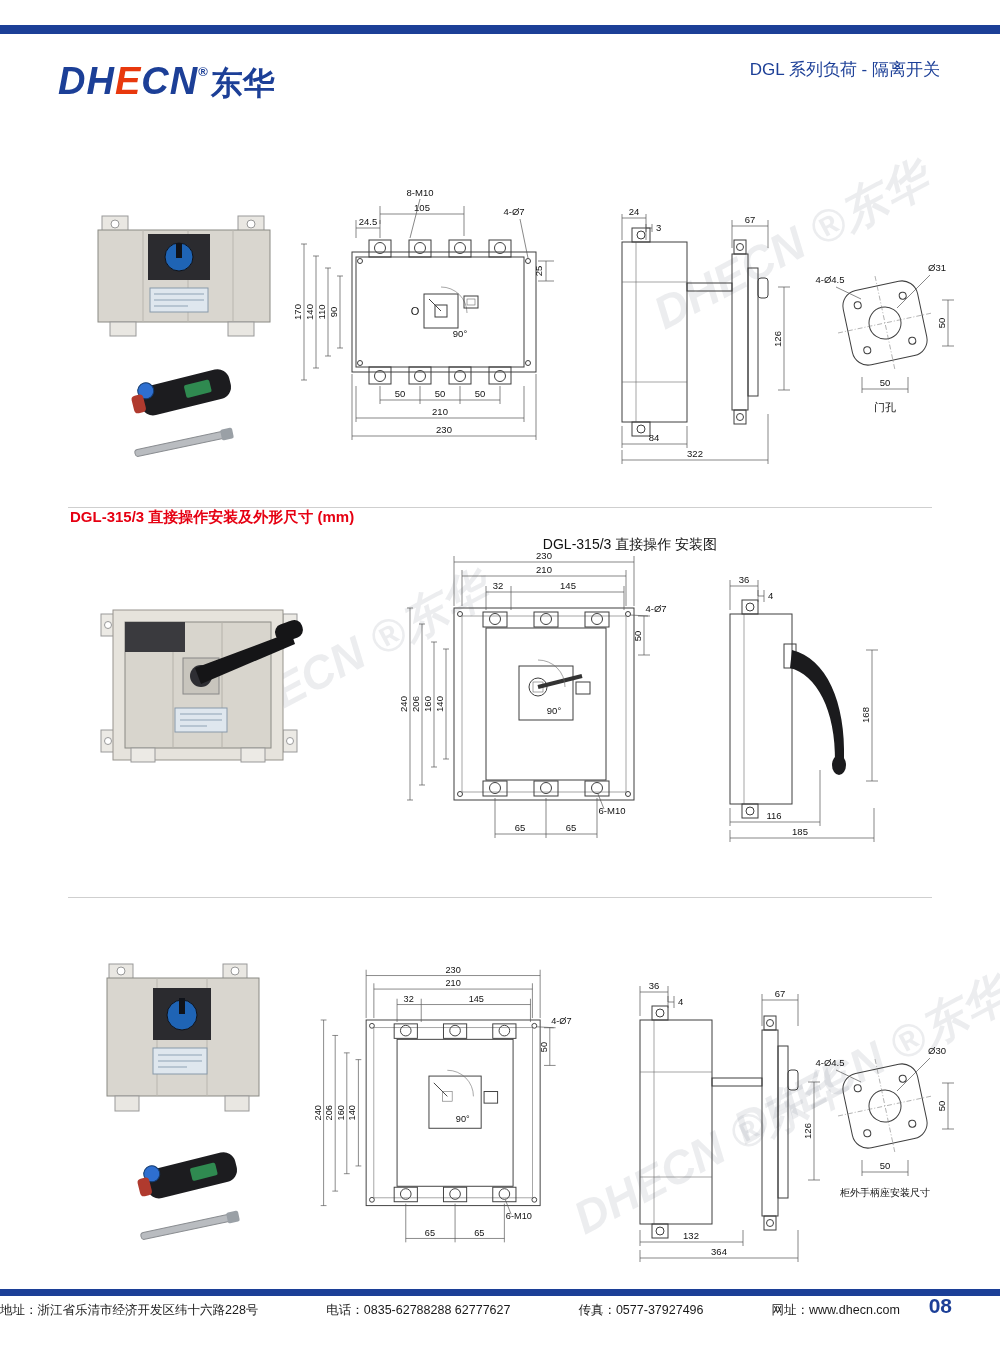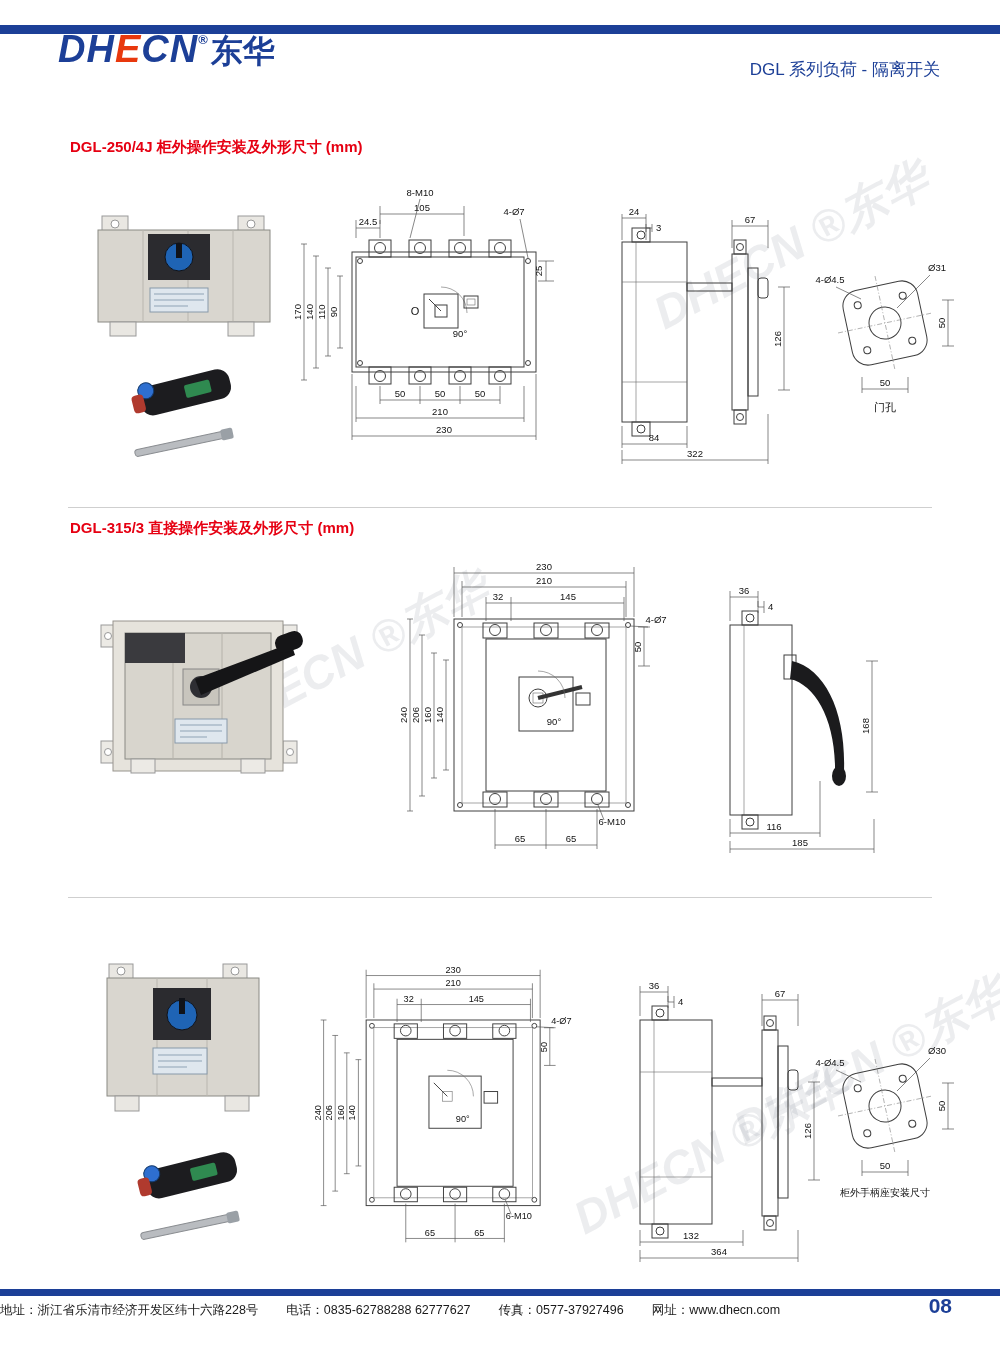--- a/index.html
+++ b/index.html
@@ -1,32 +1,32 @@
 <!DOCTYPE html>
 <html><head>
 <meta charset="utf-8">
 <style>
   *{margin:0;padding:0;box-sizing:border-box}
   html,body{background:#fff}
   body{width:1000px;height:1357px;position:relative;font-family:"Liberation Sans",sans-serif;overflow:hidden}
   .topbar{position:absolute;left:0;top:25px;width:1000px;height:9px;background:#1c3f97}
-  .logo{position:absolute;left:58px;top:28px;white-space:nowrap}
+  .logo{position:absolute;left:58px;top:60px;white-space:nowrap}
   .logo .lat{font-size:38px;font-weight:bold;font-style:italic;color:#1c3f97;letter-spacing:1px}
   .logo .red{color:#e8380d}
   .logo .reg{font-size:13px;font-weight:bold;color:#1c3f97;vertical-align:18px}
   .logo .cn{font-size:32px;font-weight:bold;color:#1c3f97;margin-left:3px}
   .header-title{position:absolute;right:60px;top:58px;font-size:17px;font-weight:normal;color:#1c3f97}
   section{position:absolute;left:0;width:1000px}
   .sec-heading{position:absolute;left:70px;top:8px;font-size:15px;font-weight:bold;color:#e60012}
   .diagram-title{position:absolute;font-size:14px;color:#111;text-align:center;width:380px}
   .divider{position:absolute;left:68px;width:864px;height:1px;background:#cfcfcf}
   .drw,.photo{position:absolute}
   .wm{position:absolute;font-style:italic;font-weight:bold;font-size:46px;color:rgba(110,115,130,0.13);transform:rotate(-28deg);white-space:nowrap;pointer-events:none}
   .footerbar{position:absolute;left:0;top:1289px;width:1000px;height:7px;background:#1c3f97}
-  .footer-text{position:absolute;top:1302px;left:0;width:900px;display:flex;justify-content:flex-start;gap:28px;font-size:12.5px;color:#1a1a1a;white-space:nowrap}
+  .footer-text{position:absolute;top:1302px;left:0;width:900px;display:flex;justify-content:space-between;gap:28px;font-size:12.5px;color:#1a1a1a;white-space:nowrap}
   .page-no{position:absolute;right:48px;top:1294px;font-size:21px;font-weight:bold;color:#1c3f97}
   
   .ln{stroke:#3f3f3f;stroke-width:1;fill:none}
   .thin{stroke:#6a6a6a;stroke-width:.6;fill:none}
   .dimp{stroke:#555;stroke-width:.7;fill:none}
   .lead{stroke:#555;stroke-width:.7;fill:none}
   text.t{font-family:"Liberation Sans",sans-serif;font-size:9.5px;fill:#111;stroke:none}
   text.cap{font-family:"Liberation Sans",sans-serif;font-size:11px;fill:#111;stroke:none}
   .dash{stroke:#888;stroke-width:.6;fill:none;stroke-dasharray:5 2 1 2}
 </style>
@@ -38,21 +38,20 @@
   <span class="lat">DH</span><span class="lat red">E</span><span class="lat">CN</span><span class="reg">®</span><span class="cn">东华</span>
 </div>
 <div class="header-title">DGL 系列负荷 - 隔离开关</div>
 
 <div class="wm" style="left:640px;top:215px">DHECN ®东华</div>
 <div class="wm" style="left:200px;top:625px">DHECN ®东华</div>
 <div class="wm" style="left:560px;top:1120px">DHECN ®东华</div>
 <div class="wm" style="left:720px;top:1030px">DHECN ®东华</div>
 
 <section style="top:130px;height:380px">
-  <h2 class="sec-heading">DGL-250/4J 柜外操作安装及外形尺寸 (mm)</h2>
 
   <svg class="photo" style="left:88px;top:80px" width="190" height="130" viewBox="0 0 190 130">
     <g>
       <rect x="14" y="6" width="26" height="16" fill="#e9e7e2" stroke="#999"></rect>
         <circle cx="27" cy="14" r="4" fill="#fff" stroke="#999"></circle>
       <rect x="150" y="6" width="26" height="16" fill="#e9e7e2" stroke="#999"></rect>
         <circle cx="163" cy="14" r="4" fill="#fff" stroke="#999"></circle>
       <rect x="10" y="20" width="172" height="92" fill="#d9d6cf" stroke="#8a8a84"></rect>
       <line x1="55" y1="20" x2="55" y2="112" stroke="#b9b6af"></line>
       <line x1="100" y1="20" x2="100" y2="112" stroke="#b9b6af"></line>
@@ -204,22 +203,23 @@
       <text class="t" x="145" y="78" text-anchor="middle" transform="rotate(-90 145 78)">50</text>
       <path class="dimp" d="M62 132 V148 M108 132 V148 M62 144 H108"></path>
       <text class="t" x="85" y="141" text-anchor="middle">50</text>
       <text class="cap" x="85" y="166" text-anchor="middle">门孔</text>
     </g>
   </svg>
 </section>
 
 <div class="divider" style="top:507px"></div>
 
-<section style="top:511px;height:375px">
+<section style="top:500px;height:375px">
   <h2 class="sec-heading">DGL-315/3 直接操作安装及外形尺寸 (mm)</h2>
+  <div class="diagram-title" style="left:440px;top:36px">DGL-315/3 直接操作 安装图</div>
 
   <svg class="photo" style="left:95px;top:80px" width="215" height="200" viewBox="0 0 215 200">
     <g>
       <rect x="6" y="34" width="14" height="22" fill="#eceae5" stroke="#999"></rect>
         <circle cx="13" cy="45" r="3.5" fill="#fff" stroke="#999"></circle>
       <rect x="188" y="34" width="14" height="22" fill="#eceae5" stroke="#999"></rect>
         <circle cx="195" cy="45" r="3.5" fill="#fff" stroke="#999"></circle>
       <rect x="6" y="150" width="14" height="22" fill="#eceae5" stroke="#999"></rect>
         <circle cx="13" cy="161" r="3.5" fill="#fff" stroke="#999"></circle>
       <rect x="188" y="150" width="14" height="22" fill="#eceae5" stroke="#999"></rect>

